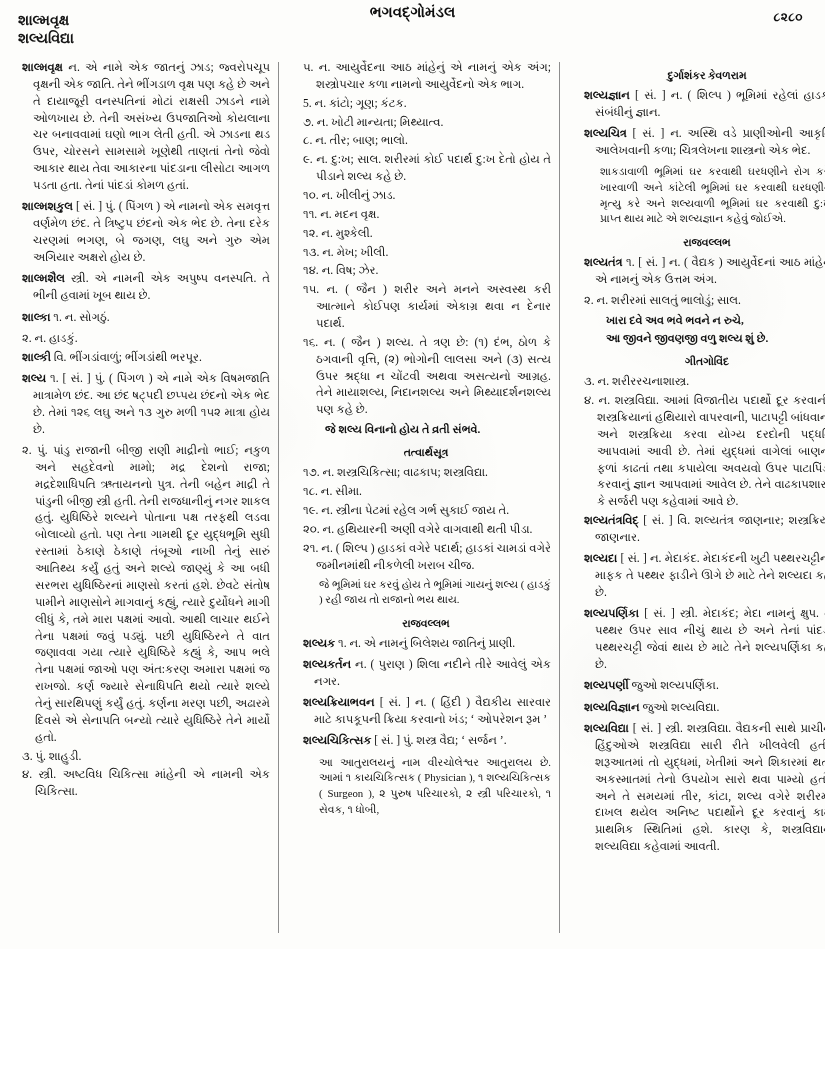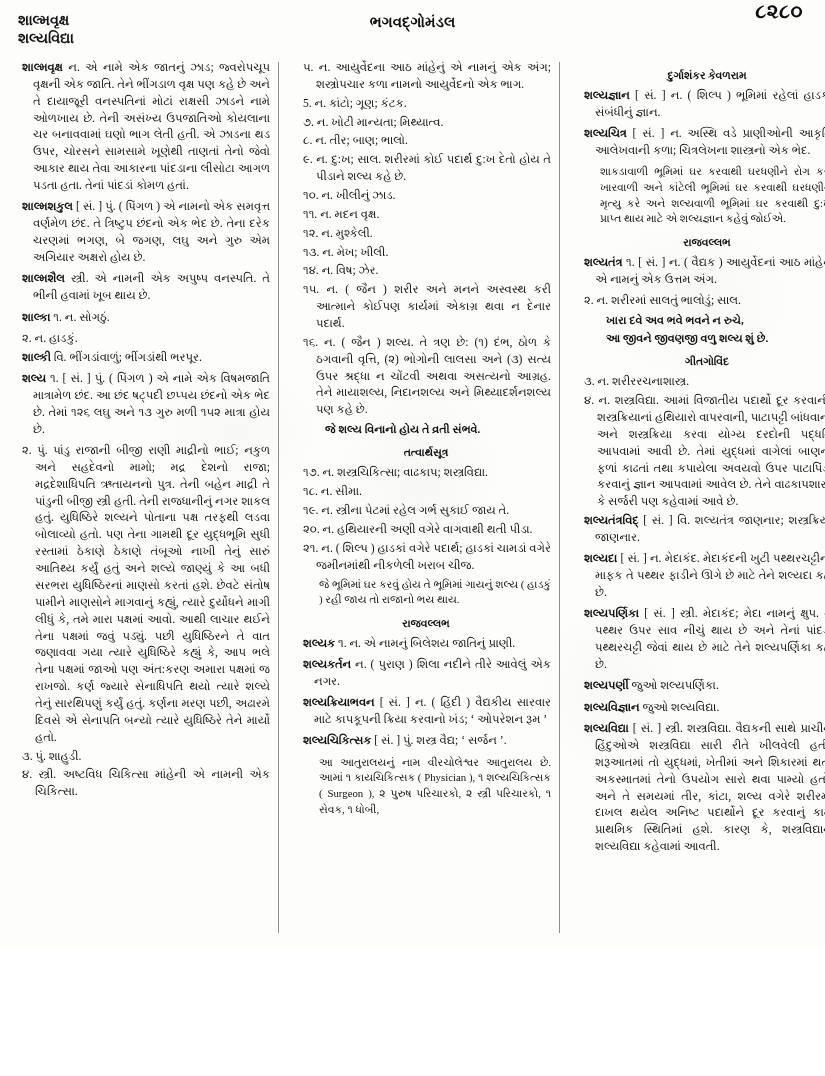--- a/index.html
+++ b/index.html
@@ -40,32 +40,32 @@
   }
   .hdr-left div {
     font-weight: bold;
     font-size: 14.5px;
     color: #1a1a1a;
     letter-spacing: -0.2px;
   }
   .hdr-center {
     position: absolute;
     left: 0; right: 0;
-    top: 14px;
+    top: 4px;
     text-align: center;
     font-weight: bold;
     font-size: 15px;
     color: #141414;
   }
   .hdr-right {
     position: absolute;
     right: 22px;
-    top: 0;
-    font-weight: bold;
-    font-size: 20px;
+    top: 10px;
+    font-weight: bold;
+    font-size: 12px;
     color: #141414;
     letter-spacing: 0.5px;
   }
 
   
   #columns {
     position: absolute;
     left: 14px;
     right: 14px;
     top: 60px;

